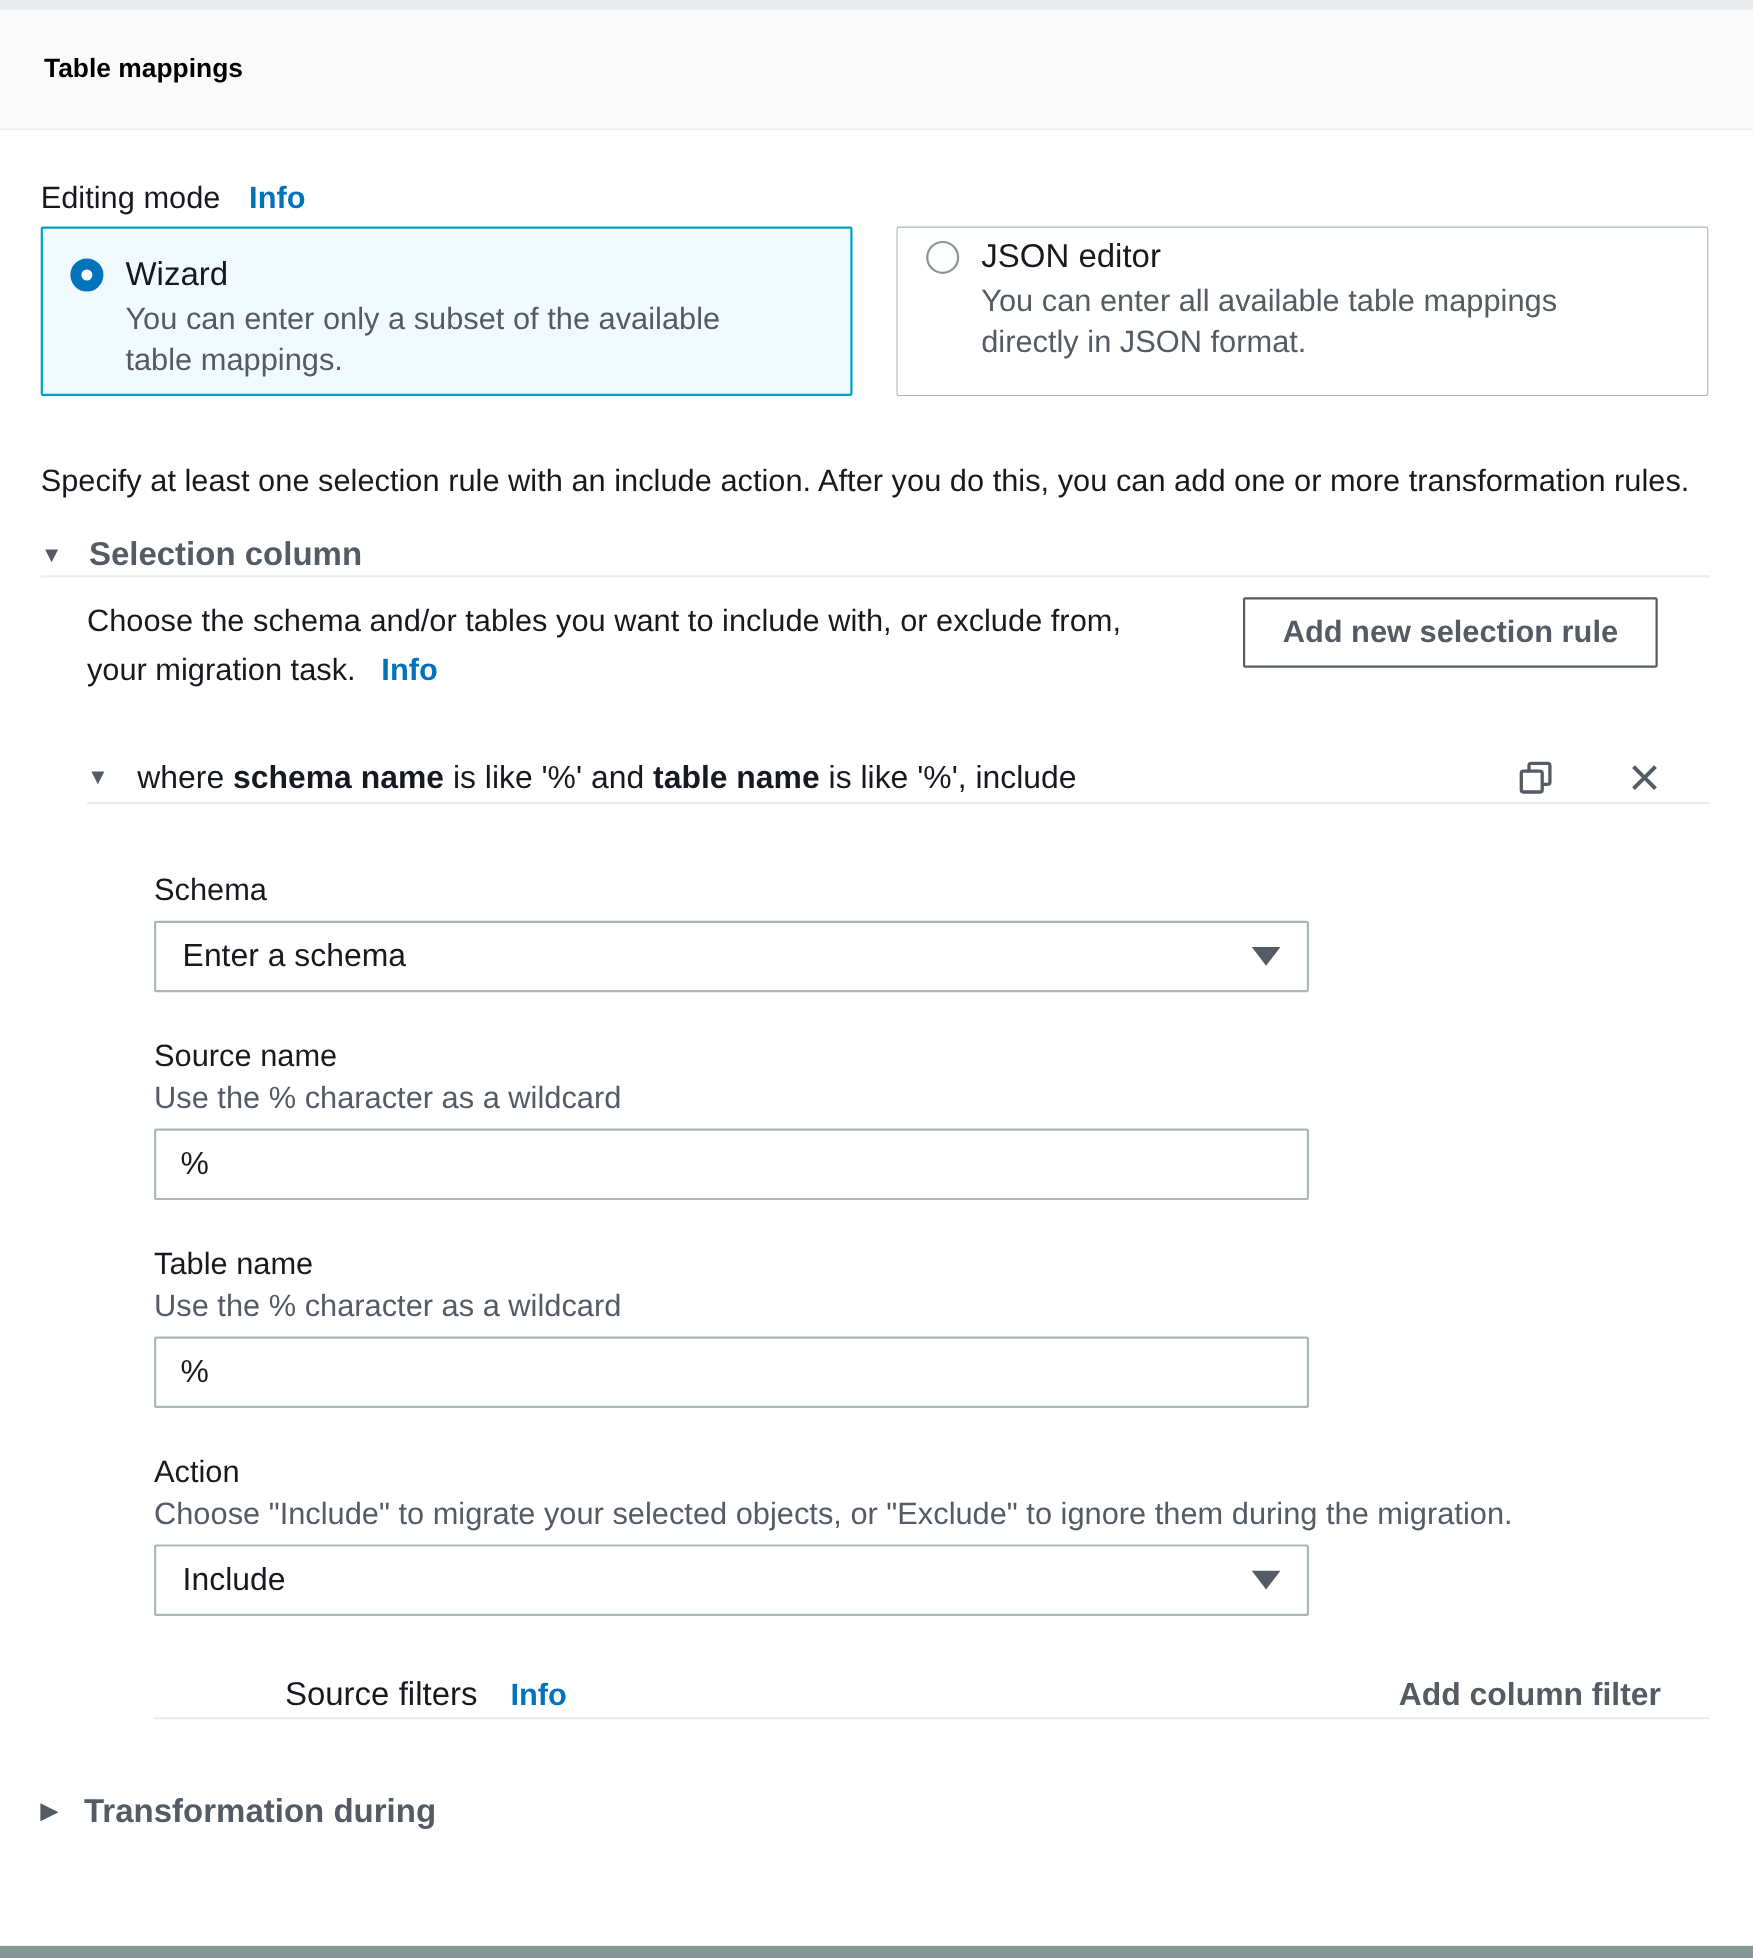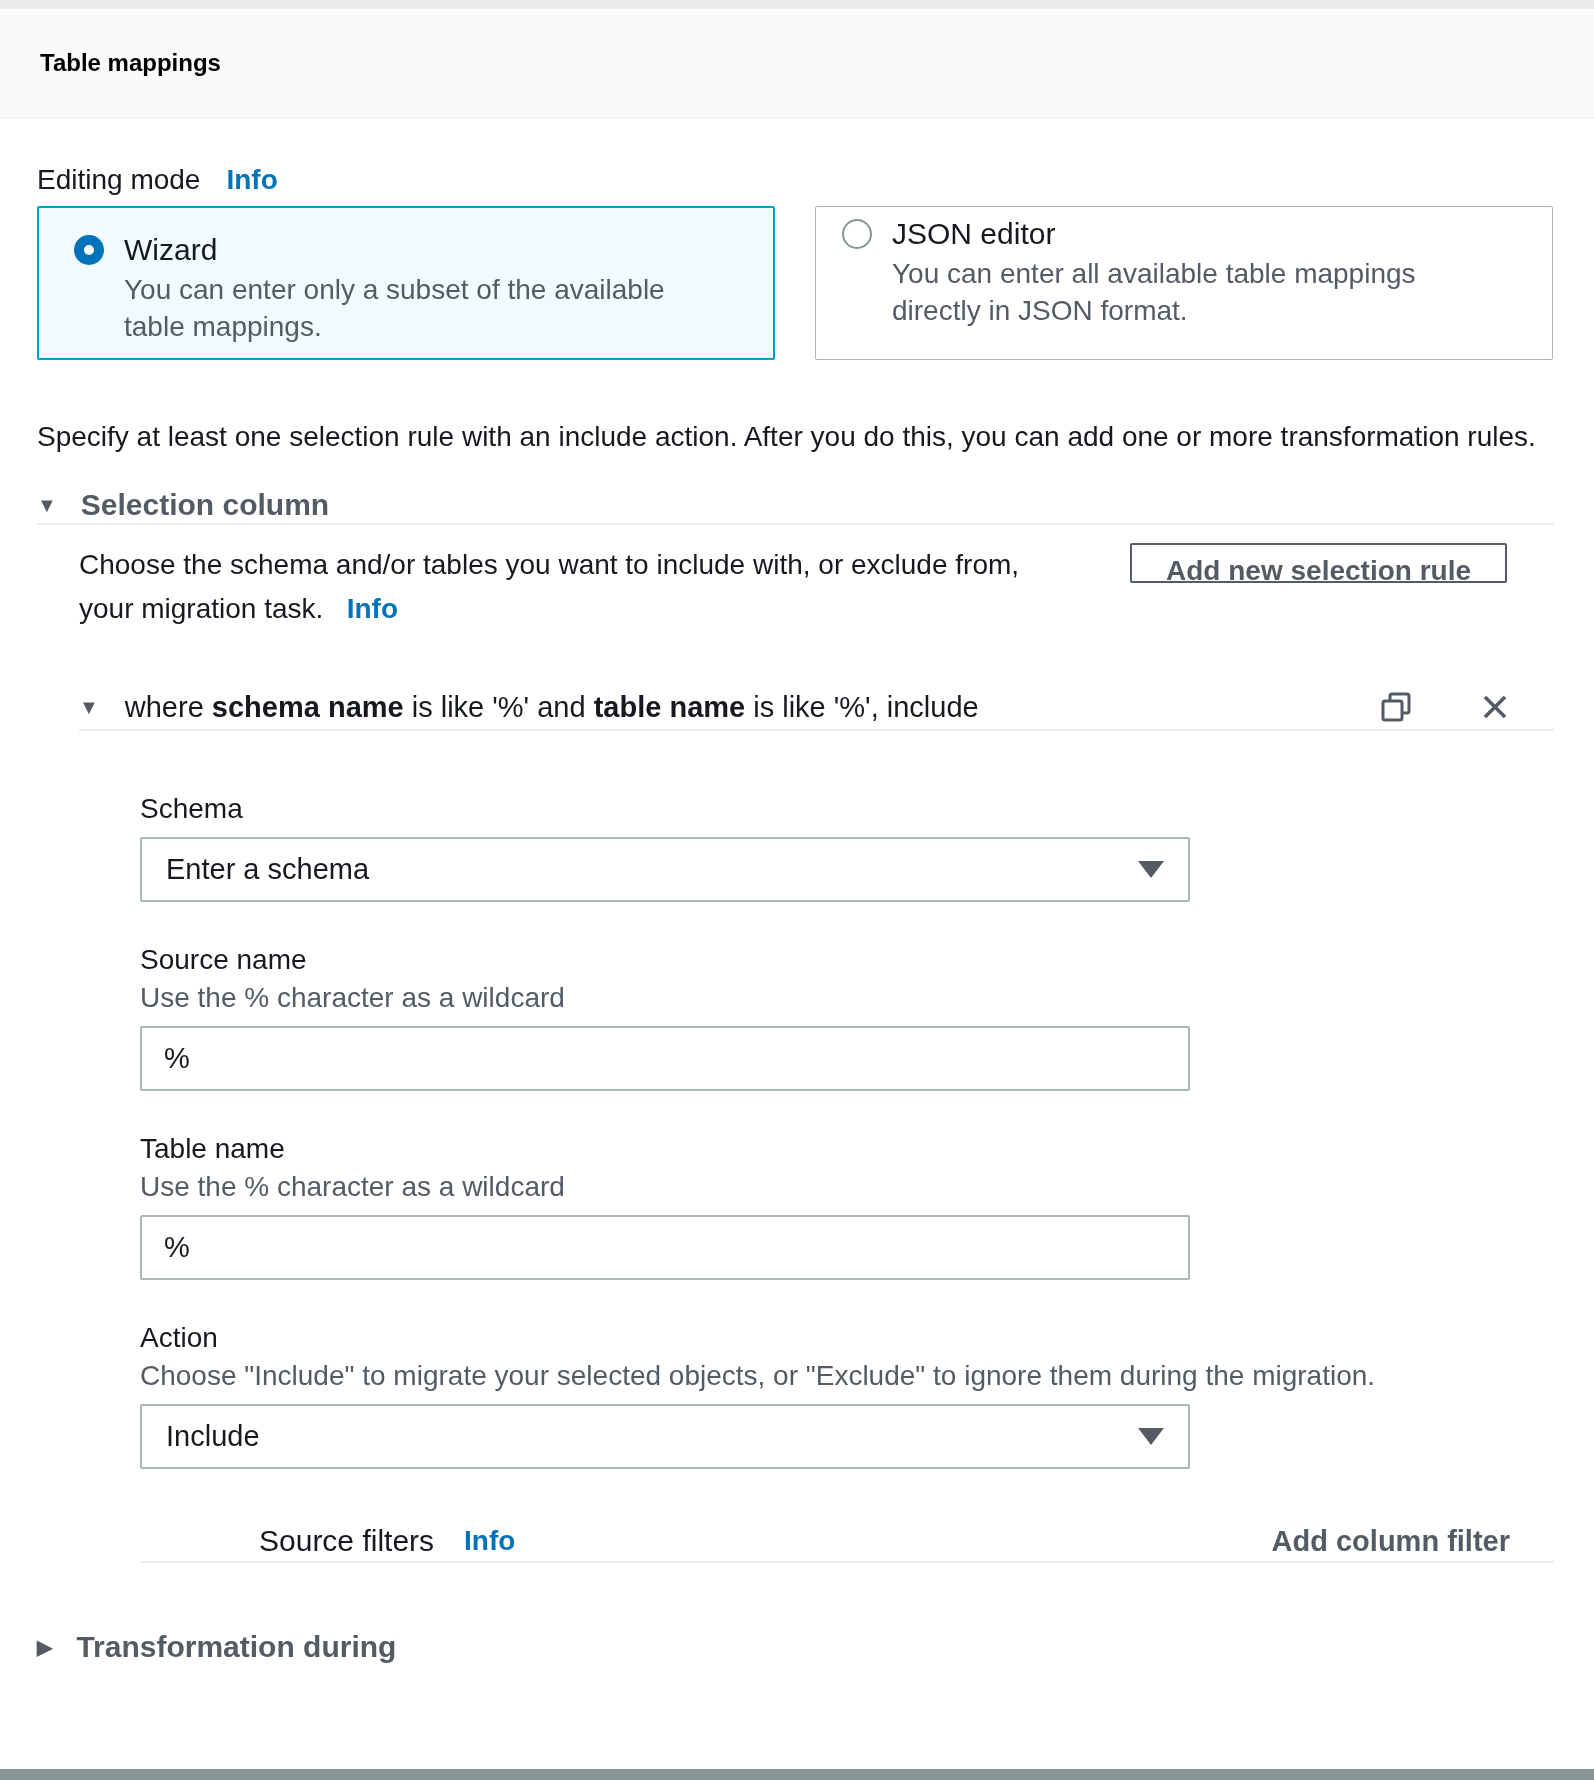--- a/index.html
+++ b/index.html
@@ -17,21 +17,21 @@
   }
   .panel-header h1 { margin:0; font-size:24px; line-height:44px; font-weight:700; color:#000000; }
 
   .content { padding:0 40px 0 37px; }
 
   .editing-row { margin-top:44px; display:flex; align-items:baseline; gap:26px; line-height:36px; }
   .info-link { color:#0073bb; font-weight:700; text-decoration:none; cursor:pointer; }
 
   .tiles { margin-top:8px; display:flex; gap:40px; }
   .tile { width:738px; height:154px; padding:8px 26px; display:flex; gap:20px; align-items:flex-start; border-radius:2px; background:#fff; border:1px solid #aab7b8; cursor:pointer; }
-  .tile.selected { border:2px solid #00a1c9; background:#f1faff; padding:23px 35px; }
+  .tile.selected { border:2px solid #00a1c9; background:#f1faff; padding:23px 25px; }
   .radio { width:30px; height:30px; border-radius:50%; background:#fff; flex:none; margin-top:4px; }
   .radio.on { border:10px solid #0073bb; }
   .radio.off { border:2px solid #879596; }
   .tile-label { font-size:30px; line-height:38px; color:#16191f; }
   .tile-desc { margin-top:2px; font-size:28px; line-height:37px; color:#545b64; }
   .tile.selected .tile-desc { max-width:545px; }
   .tile:not(.selected) .tile-desc { max-width:580px; }
 
   .intro { margin-top:54px; width:1505px; line-height:45px; color:#16191f; }
 
@@ -40,21 +40,21 @@
   .expander.trans-rules { margin-top:66px; }
   .tri { font-size:20px; color:#545b64; flex:none; }
 
   hr.divider { border:none; border-top:2px solid #eaeded; margin:0; }
   .divider-top { margin-top:6px; }
 
   .rules-intro { margin-top:18px; padding-left:42px; display:flex; align-items:flex-start; }
   .rules-intro p { margin:0; max-width:990px; line-height:44px; color:#16191f; }
   .btn-secondary {
     margin-left:auto; margin-right:47px; flex:none;
-    height:40px; padding:0 34px; background:#fff;
+    height:64px; padding:0 34px; background:#fff;
     border:2px solid #545b64; border-radius:2px;
     font-family:"Liberation Sans", sans-serif;
     font-size:28px; font-weight:700; color:#545b64; line-height:52px; cursor:pointer;
   }
 
   .rule { margin-left:42px; }
   .rule-header { margin-top:54px; display:flex; align-items:center; }
   .rule-header .tri { margin-right:26px; }
   .rule-summary { font-size:29px; line-height:44px; color:#16191f; }
   .rule-summary b { font-weight:700; }

